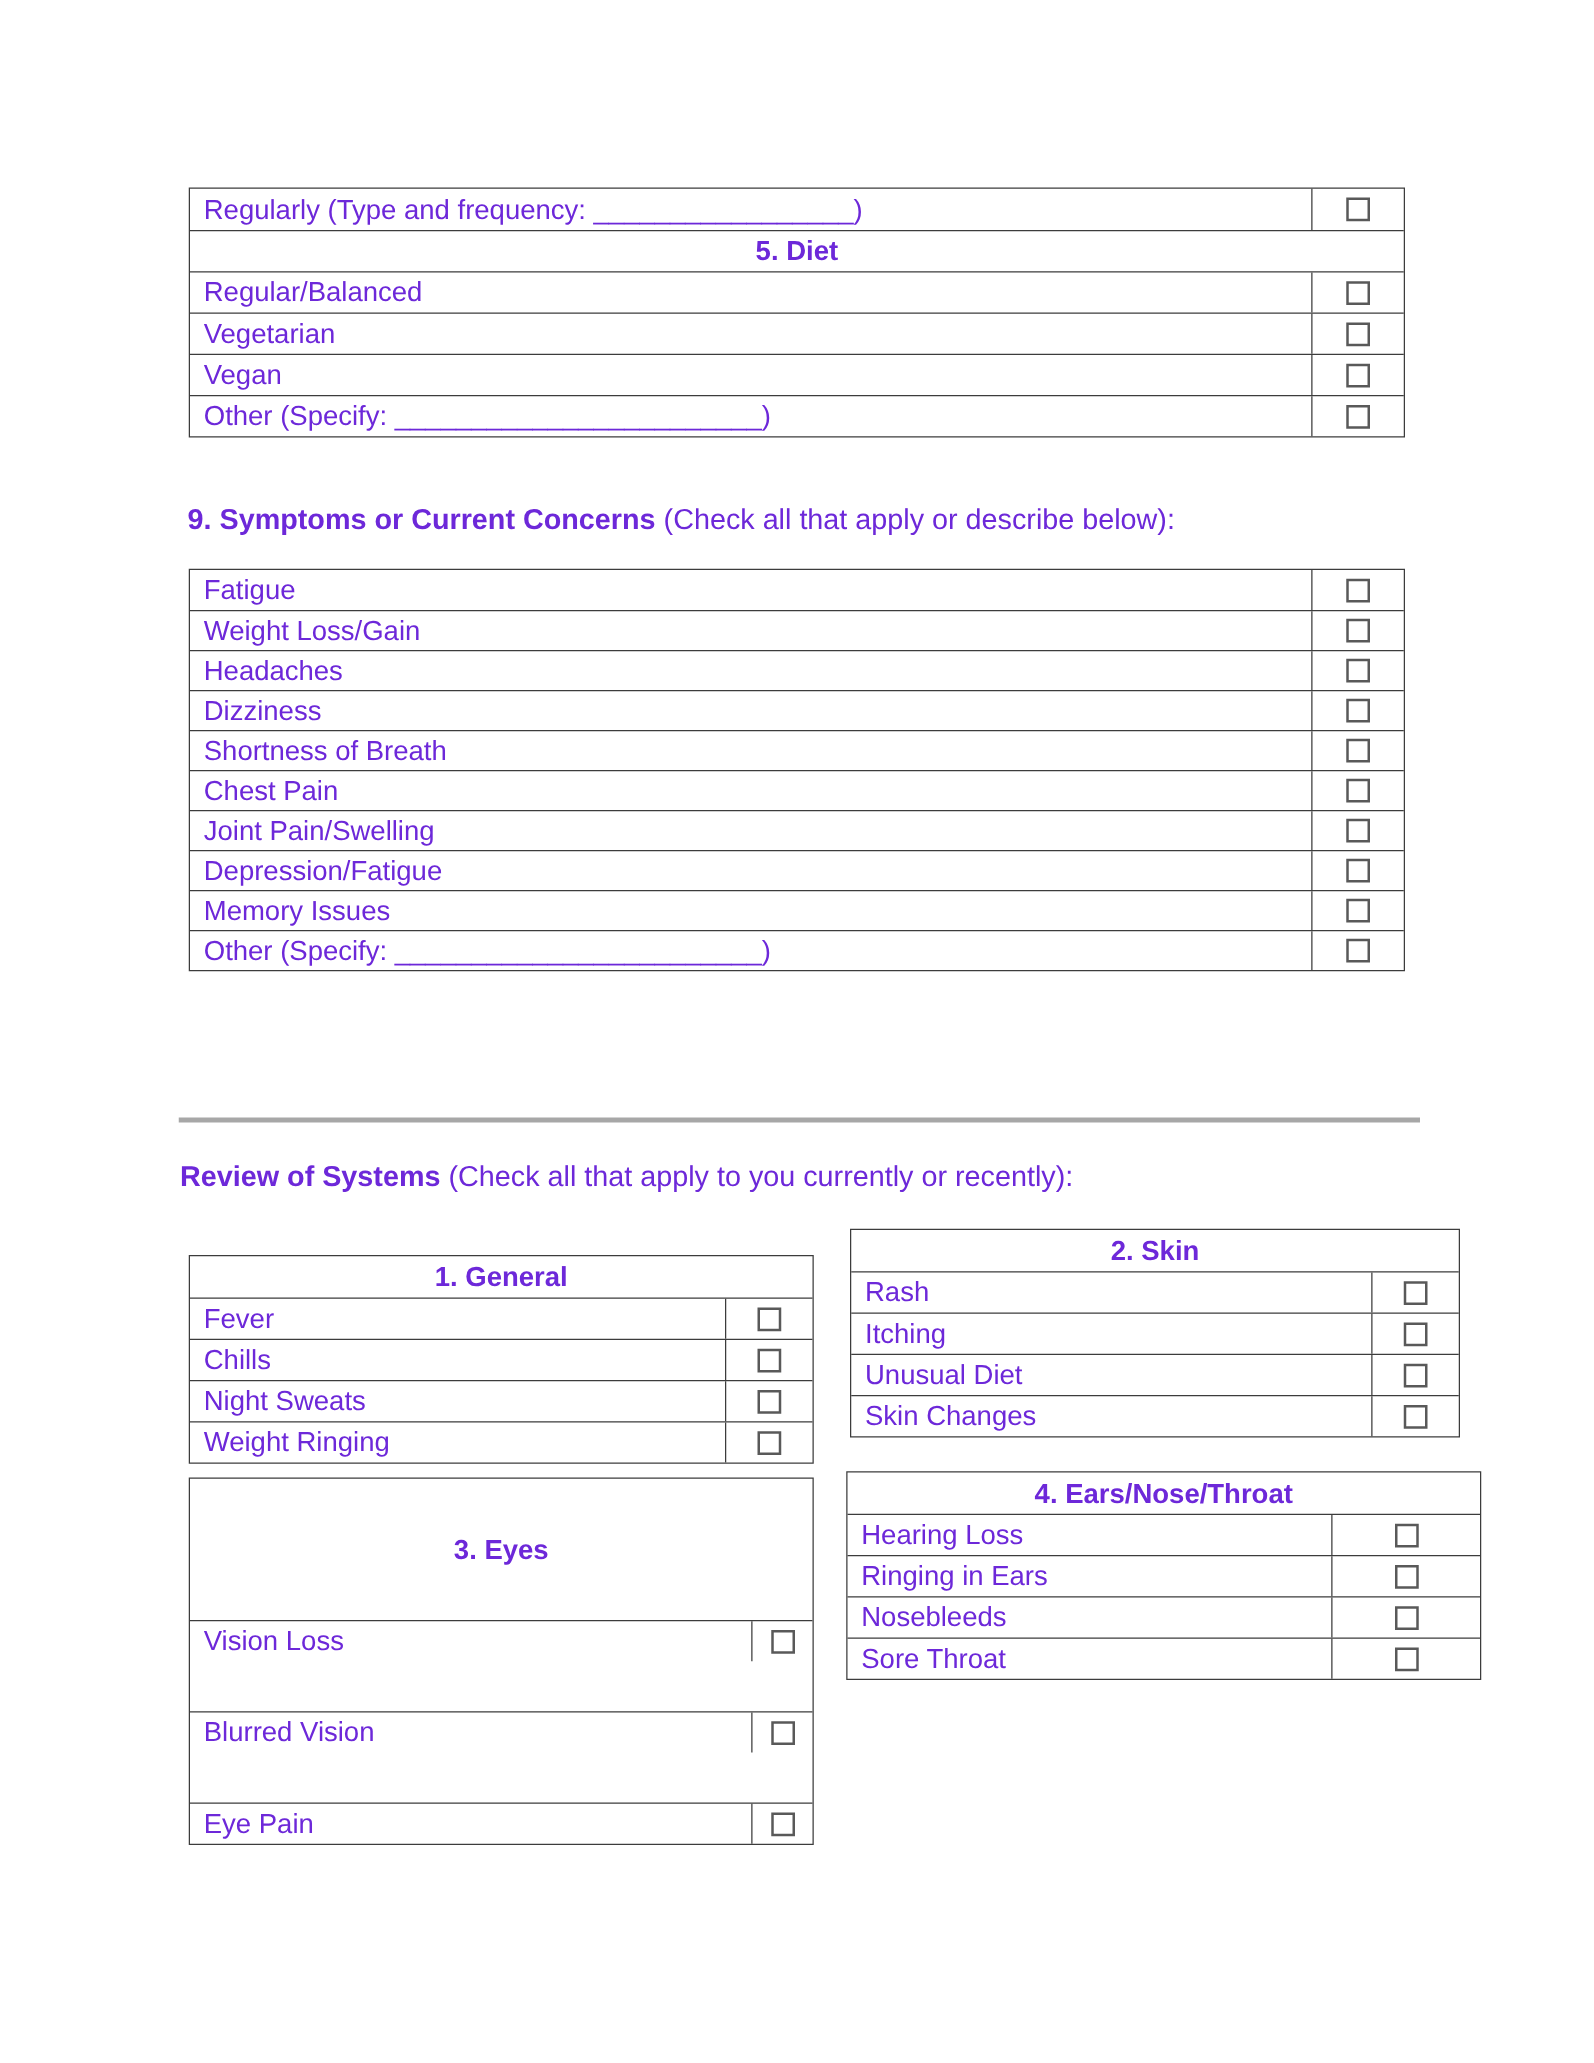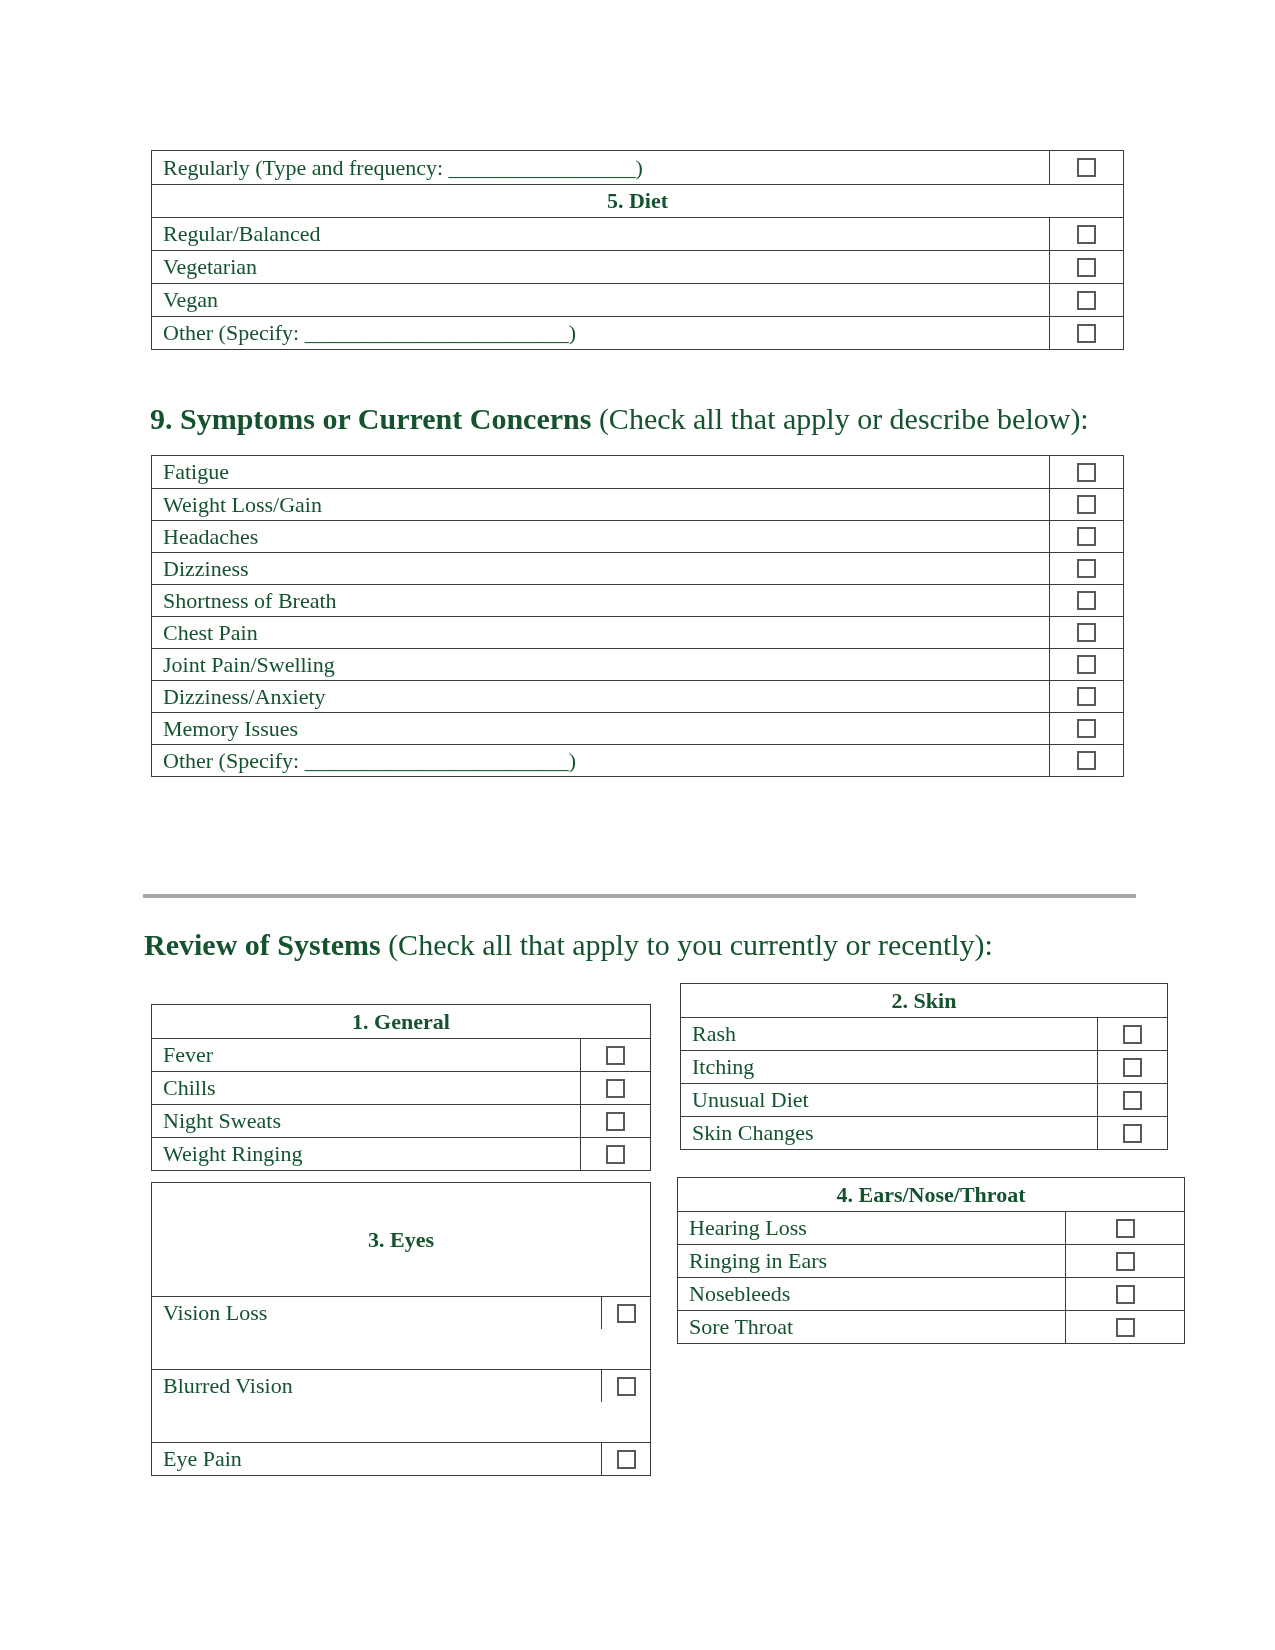--- a/index.html
+++ b/index.html
@@ -1,38 +1,38 @@
 <!DOCTYPE html>
 <html><head>
 <meta charset="utf-8">
 <style>
   html,body{margin:0;padding:0;background:#fff;}
   .page{position:relative;width:1275px;height:1650px;background:#ffffff;overflow:hidden;
-        font-family:Liberation Serif, serif;color:#14532d;}
+        font-family:Liberation Sans, sans-serif;color:#6d28d9;}
   .abs{position:absolute;box-sizing:border-box;}
 
   
   .tbl{border:1.5px solid #3c3c3c;}
   .row{display:flex;align-items:stretch;box-sizing:border-box;}
   .row + .row{border-top:1.5px solid #3c3c3c;}
   .cell{display:flex;align-items:center;box-sizing:border-box;}
   .label{flex:1;padding-left:11px;font-size:22px;white-space:nowrap;overflow:hidden;}
   .cbcell{justify-content:center;border-left:1.5px solid #3c3c3c;}
   .hcell{flex:1;display:flex;align-items:center;justify-content:center;
          font-weight:bold;font-size:22px;}
   .checkbox{width:19px;height:19px;border:2px solid #595959;background:#fff;box-sizing:border-box;}
 
   .tblA{left:151px;top:150px;width:973px;}  .tblA .row{height:33px;} .tblA .cbcell{width:74px;}
   .tblB{left:151px;top:455px;width:973px;}  .tblB .row{height:32px;} .tblB .cbcell{width:74px;}
   .tblC{left:151px;top:1004px;width:500px;}  .tblC .row{height:33px;} .tblC .cbcell{width:70px;}
   .tblD{left:680px;top:983px;width:488px;}  .tblD .row{height:33px;} .tblD .cbcell{width:70px;}
   .tblE{left:151px;top:1182px;width:500px;} .tblE .row{height:33px;margin-top:40px;} .tblE .cbcell{width:49px;}
   .tblF{left:677px;top:1177px;width:508px;text-align:right;} .tblF .row{height:33px;} .tblF .cbcell{width:119px;}
 
-  .heading{font-size:30px;white-space:nowrap;}
+  .heading{font-size:23px;white-space:nowrap;}
   .heading .b{font-weight:bold;}
   .h-symptoms{left:150px;top:402px;}
   .h-review{left:144px;top:928px;}
 
   .divider{left:143px;top:894px;width:993px;height:4px;background:#a7a7a7;}
 </style>
 </head>
 <body>
 
 <div class="page">
@@ -114,21 +114,21 @@
           <span class="checkbox"></span>
         </div>
     </div>
     <div class="row">
       <div class="cell label">Joint Pain/Swelling</div>
       <div class="cell cbcell">
           <span class="checkbox"></span>
         </div>
     </div>
     <div class="row">
-      <div class="cell label">Dizziness/Anxiety</div>
+      <div class="cell label">Depression/Fatigue</div>
       <div class="cell cbcell">
           <span class="checkbox"></span>
         </div>
     </div>
     <div class="row">
       <div class="cell label">Memory Issues</div>
       <div class="cell cbcell">
           <span class="checkbox"></span>
         </div>
     </div>

